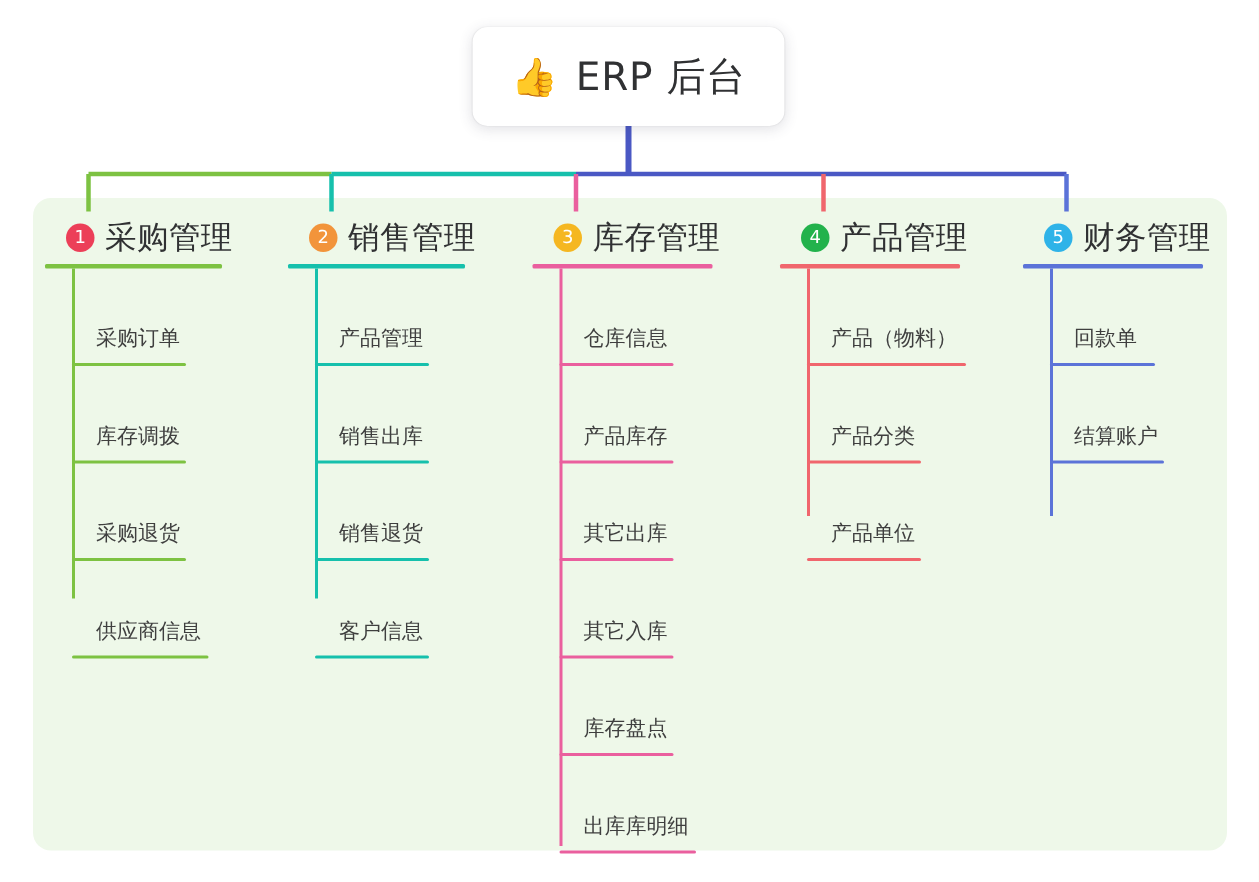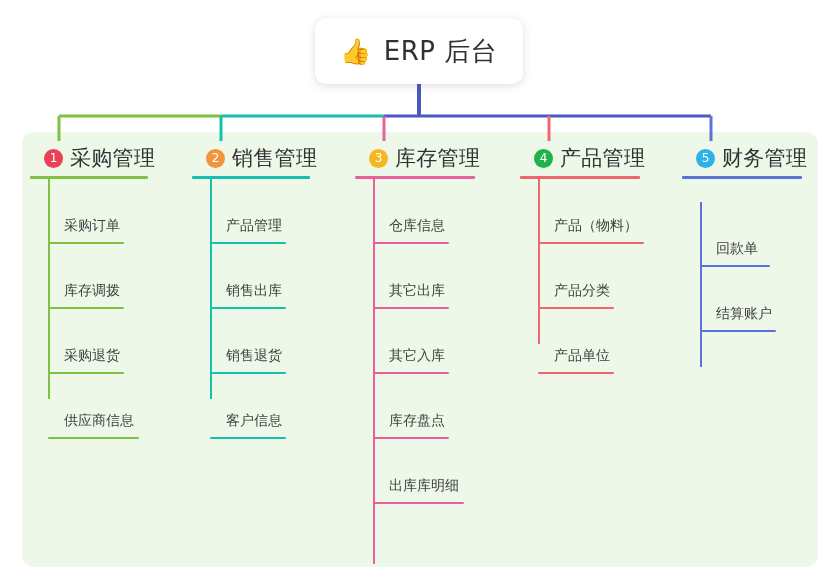--- a/index.html
+++ b/index.html
@@ -220,20 +220,24 @@
           <span class="branch-title">库存管理</span>
         </div>
         <div class="branch-underline" style="background: rgb(234, 95, 158); width: 120px;"></div>
         <div class="branch-body" style="height: 385px; text-align: right;">
           <div class="spine" style="background: rgb(234, 95, 158); height: 385px;"></div>
           <div class="child">
             <span class="child-label">仓库信息</span>
             <div class="child-rule" style="background: rgb(234, 95, 158); width: 76px;"></div>
           </div>
           <div class="child">
+            <span class="child-label">产品库存</span>
+            <div class="child-rule" style="background: rgb(234, 95, 158); width: 76px;"></div>
+          </div>
+          <div class="child">
             <span class="child-label">其它出库</span>
             <div class="child-rule" style="background: rgb(234, 95, 158); width: 76px;"></div>
           </div>
           <div class="child">
             <span class="child-label">其它入库</span>
             <div class="child-rule" style="background: rgb(234, 95, 158); width: 76px;"></div>
           </div>
           <div class="child">
             <span class="child-label">库存盘点</span>
             <div class="child-rule" style="background: rgb(234, 95, 158); width: 76px;"></div>
@@ -265,21 +269,21 @@
             <div class="child-rule" style="background: rgb(240, 102, 109); width: 76px;"></div>
           </div>
         </div>
       </div>
       <div class="branch" style="left: 682px; top: 146px;">
         <div class="branch-head">
           <span class="badge" style="background: rgb(46, 179, 232);">5</span>
           <span class="branch-title">财务管理</span>
         </div>
         <div class="branch-underline" style="background: rgb(91, 115, 216); width: 120px;"></div>
-        <div class="branch-body" style="height: 165px; margin-top: 23px;">
+        <div class="branch-body" style="height: 165px;">
           <div class="spine" style="background: rgb(91, 115, 216); height: 165px;"></div>
           <div class="child">
             <span class="child-label">回款单</span>
             <div class="child-rule" style="background: rgb(91, 115, 216); width: 70px;"></div>
           </div>
           <div class="child">
             <span class="child-label">结算账户</span>
             <div class="child-rule" style="background: rgb(91, 115, 216); width: 76px;"></div>
           </div>
         </div>

